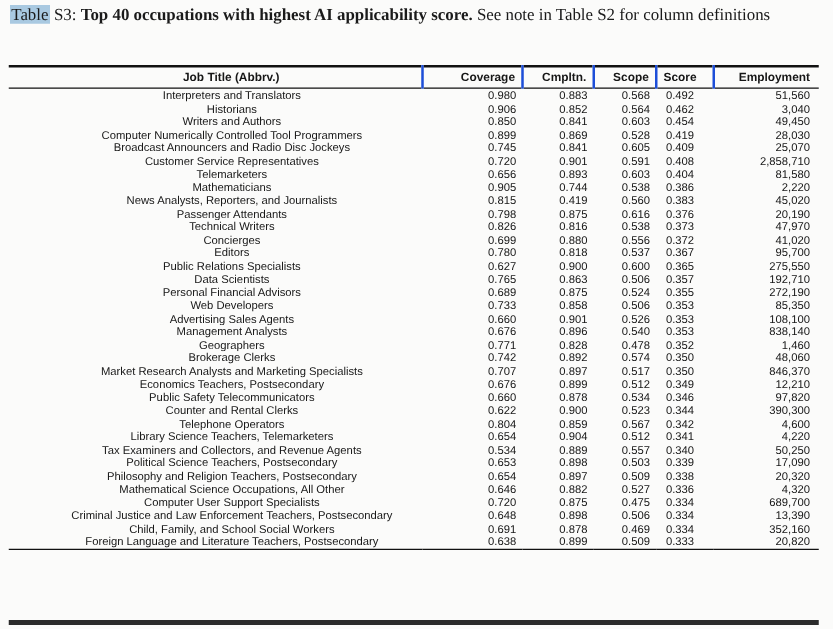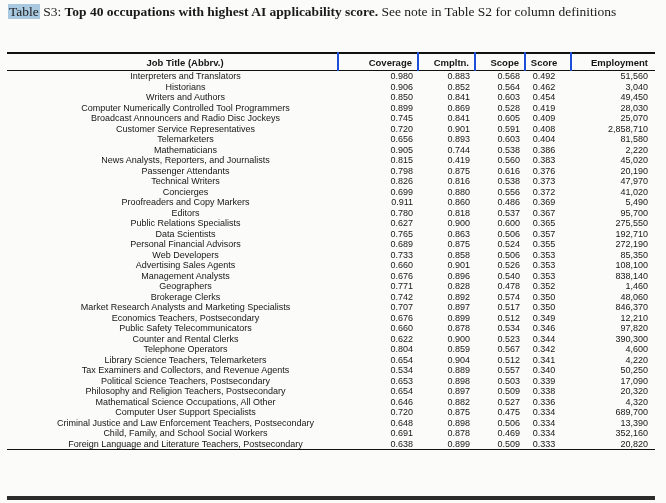--- a/index.html
+++ b/index.html
@@ -166,28 +166,20 @@
         </tr>
         <tr>
           <td class="c-title">Concierges</td>
           <td class="num c-cov">0.699</td>
           <td class="num c-cmp">0.880</td>
           <td class="num c-scope">0.556</td>
           <td class="num c-score">0.372</td>
           <td class="num c-emp">41,020</td>
         </tr>
         <tr>
-          <td class="c-title">Proofreaders and Copy Markers</td>
-          <td class="num c-cov">0.911</td>
-          <td class="num c-cmp">0.860</td>
-          <td class="num c-scope">0.486</td>
-          <td class="num c-score">0.369</td>
-          <td class="num c-emp">5,490</td>
-        </tr>
-        <tr>
           <td class="c-title">Editors</td>
           <td class="num c-cov">0.780</td>
           <td class="num c-cmp">0.818</td>
           <td class="num c-scope">0.537</td>
           <td class="num c-score">0.367</td>
           <td class="num c-emp">95,700</td>
         </tr>
         <tr>
           <td class="c-title">Public Relations Specialists</td>
           <td class="num c-cov">0.627</td>

